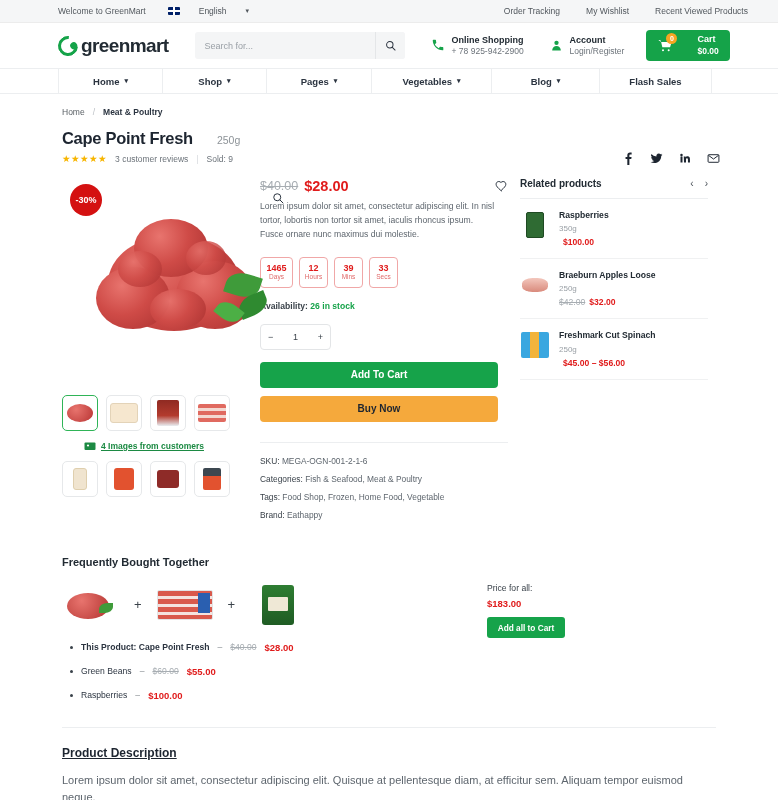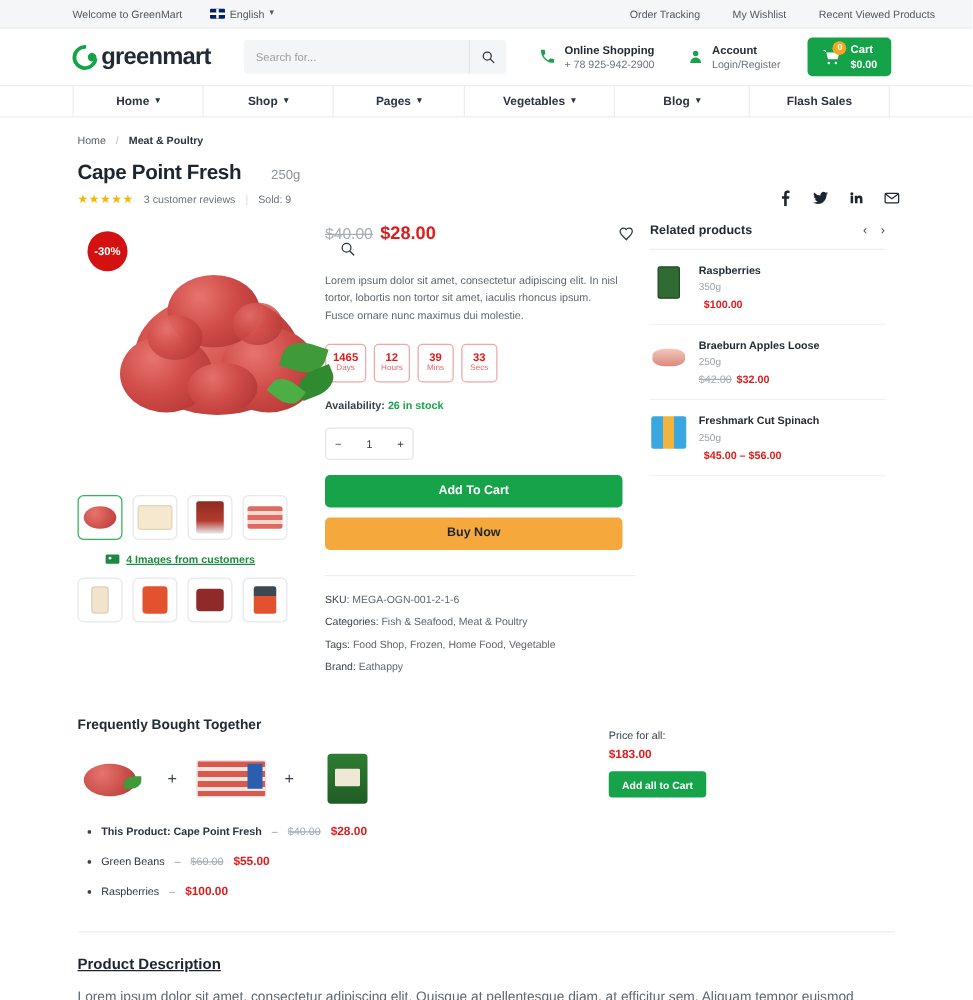--- a/index.html
+++ b/index.html
@@ -19,21 +19,21 @@
     height: 23px;
     background: #f5f6f7;
     border-bottom: 1px solid #ececec;
     display: flex;
     align-items: center;
     padding: 0 30px 0 58px;
     font-size: 8.5px;
     color: #51575d;
   }
   .topbar-left { display: flex; align-items: center; gap: 22px; }
-  .lang { display: flex; align-items: center; gap: 4px; cursor: pointer; }
+  .lang { display: flex; align-items: center; gap: 19px; cursor: pointer; }
   .flag {
     width: 12px; height: 8px; border-radius: 1px; position: relative; overflow: hidden;
     background: #012169; display:inline-block;
   }
   .flag::before {
     content:""; position:absolute; left:0; top:3px; width:12px; height:2px; background:#fff;
   }
   .flag::after {
     content:""; position:absolute; left:5px; top:0; width:2px; height:8px; background:#fff;
   }
@@ -99,21 +99,21 @@
   .hdr-s { font-size: 8.5px; color:#6c737a; }
 
   .cart-btn {
     margin-left: 22px;
     background: #15a349;
     border-radius: 4px;
     height: 31px;
     padding: 0 11px;
     display: flex;
     align-items: center;
-    gap: 7px;
+    gap: 24px;
     color: #fff;
     cursor: pointer;
     position: relative;
   }
   .cart-count {
     position:absolute; left: 20px; top: 3px;
     width: 11px; height: 11px; border-radius: 50%;
     background:#f5a623; color:#fff; font-size:7px; font-weight:700;
     display:flex; align-items:center; justify-content:center;
   }
@@ -213,21 +213,21 @@
   }
   .thumbs2 { display:flex; gap:8px; margin-top: 10px; }
 
   
   .price-row { display:flex; align-items:center; }
   .old-price { font-size: 12.5px; color:#a7adb2; text-decoration: line-through; margin-right:6px; }
   .new-price { font-size: 14.5px; font-weight: 700; color:#e01b1b; }
   .wish { margin-left:auto; cursor:pointer; }
 
   .desc {
-    margin-top: 23px;
+    margin-top: 6px;
     font-size: 8.6px;
     line-height: 1.62;
     color: #5e666e;
     width: 238px;
   }
 
   .countdown { display:flex; gap:6px; margin-top: 15px; }
   .cd-box {
     width: 29px; height: 31px;
     border: 1px solid #f0a7a7; border-radius: 4px;

